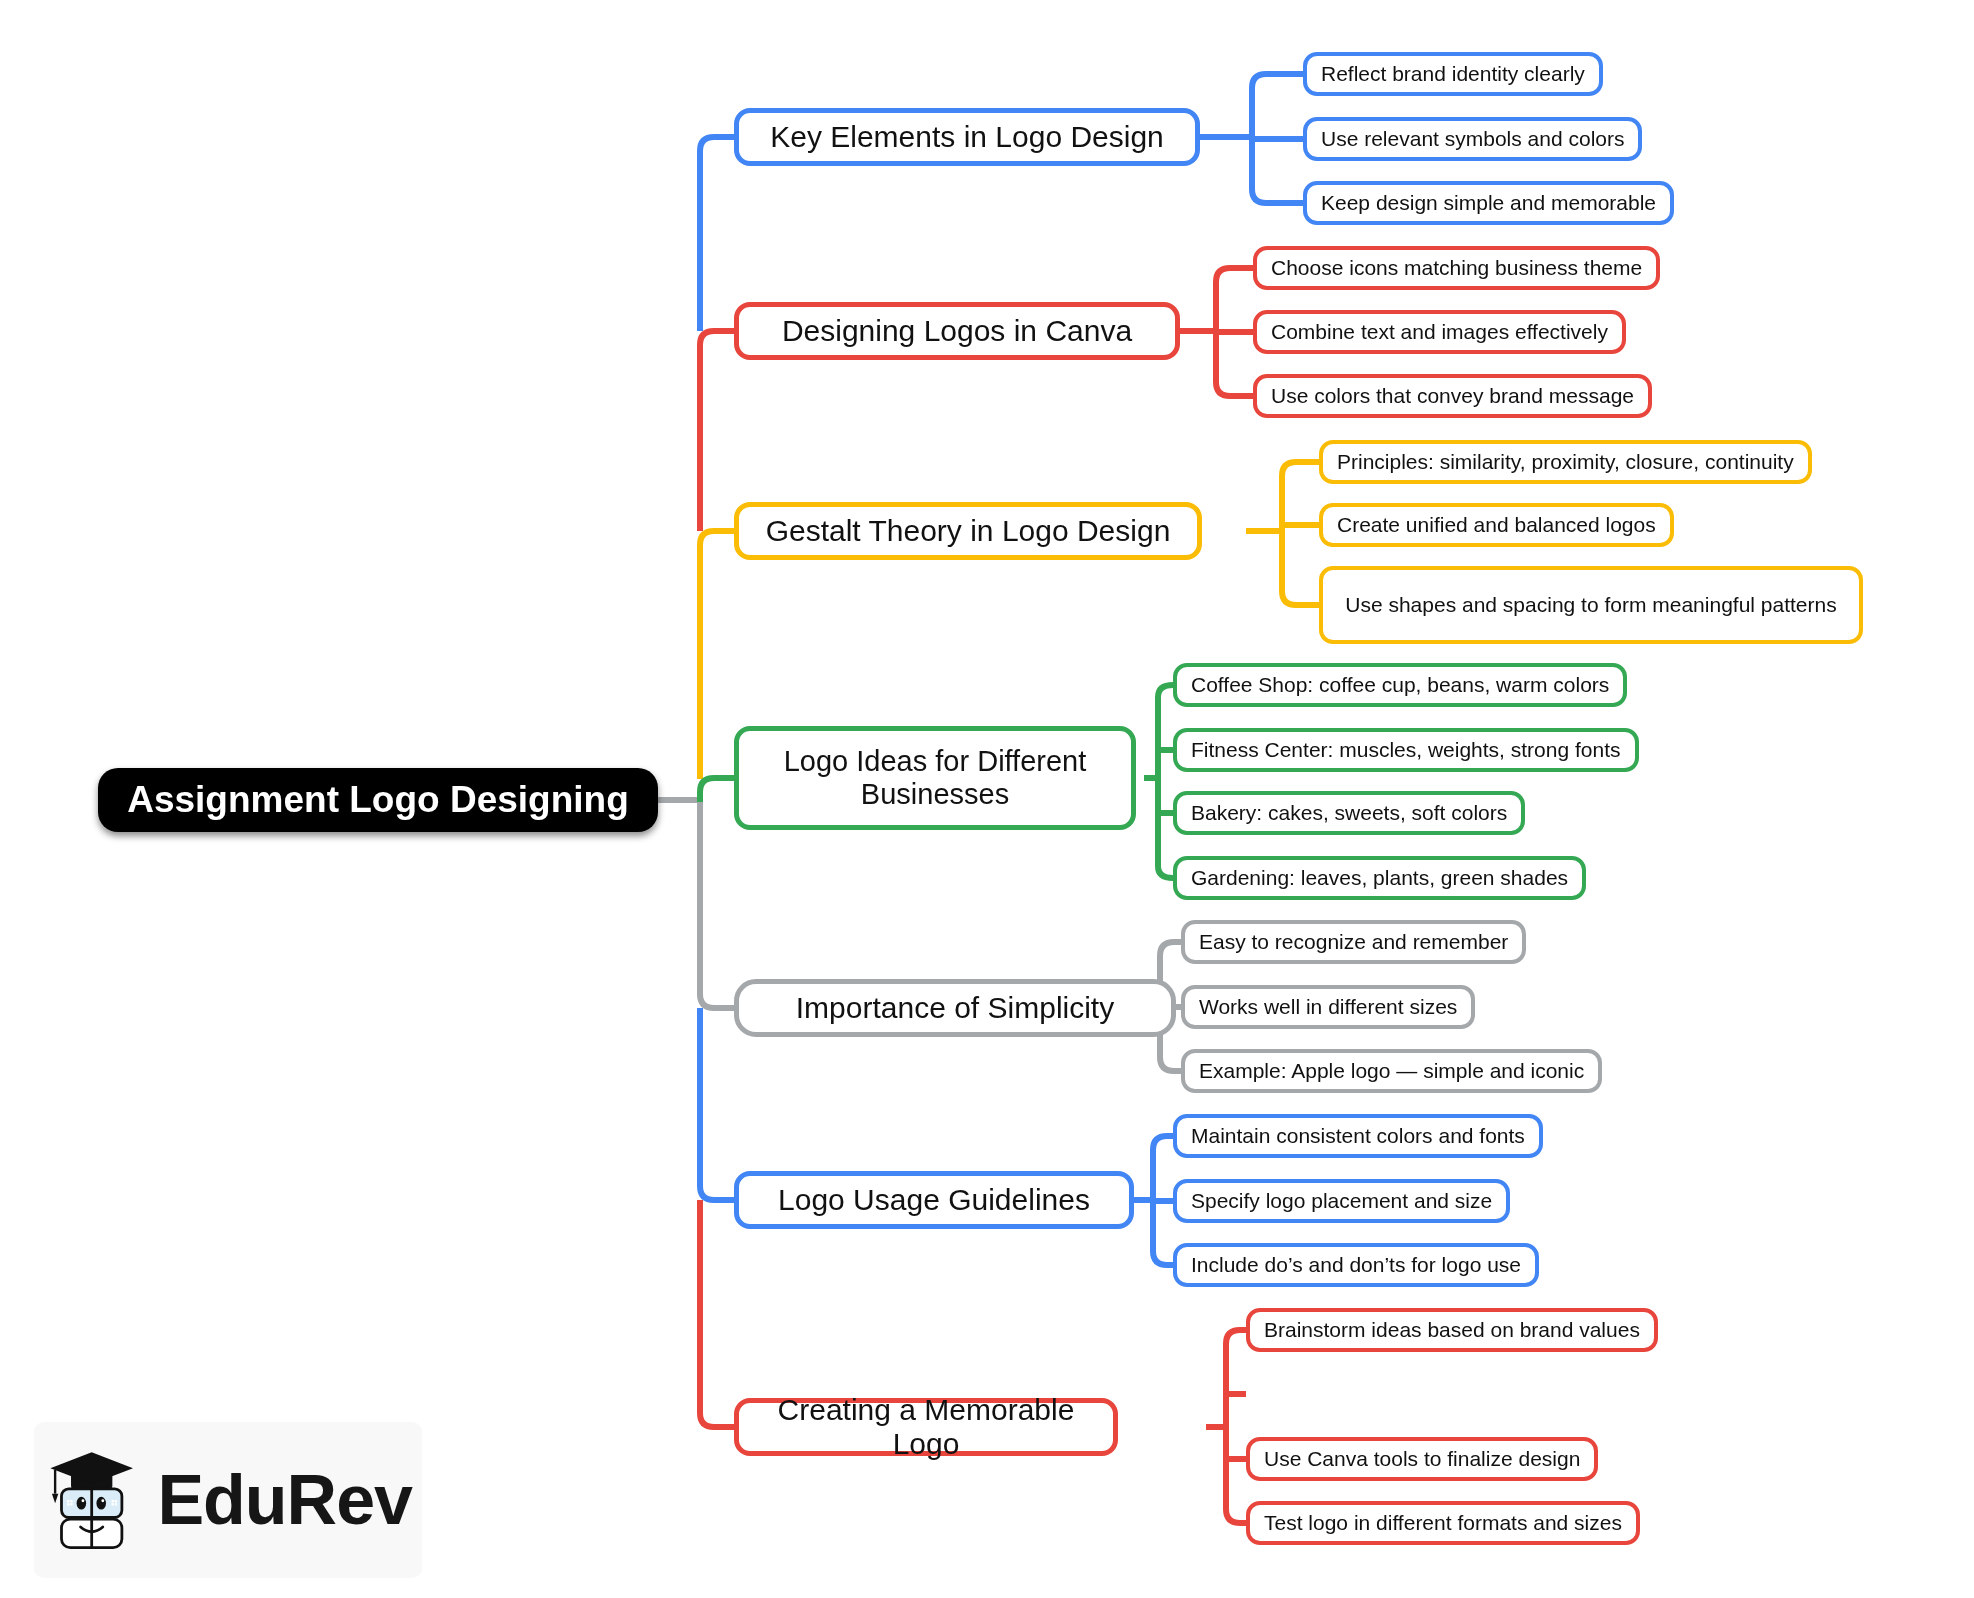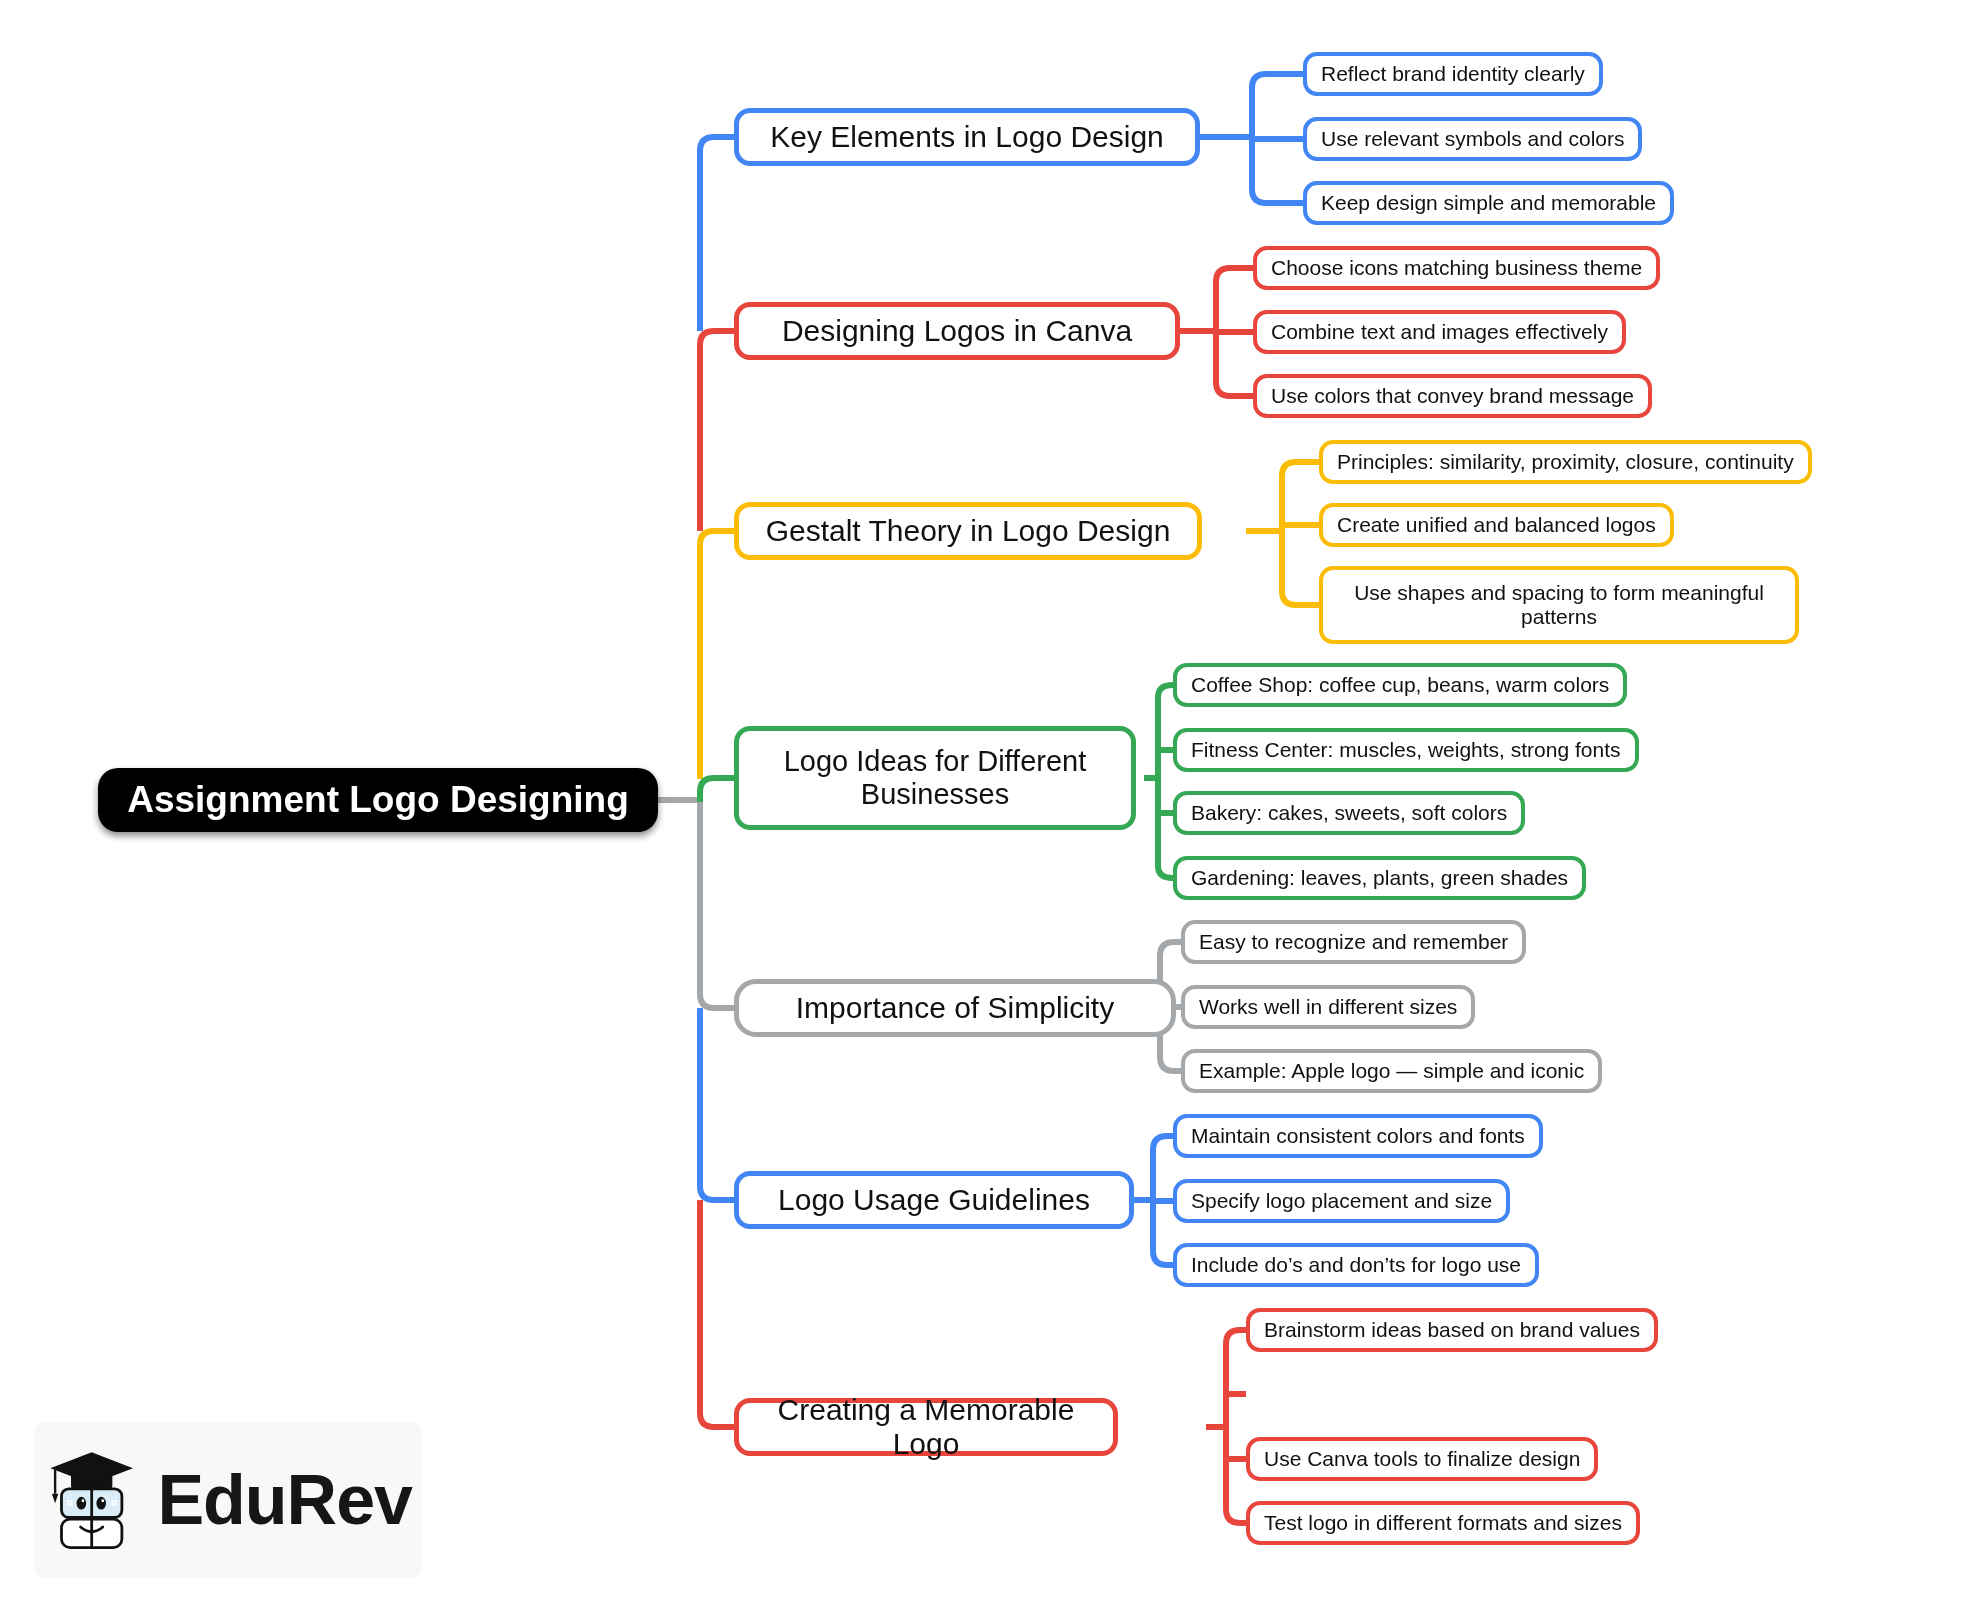--- a/index.html
+++ b/index.html
@@ -18,21 +18,21 @@
     background:#000;color:#fff;font-weight:bold;font-size:37px;border:none;
     border-radius:20px;width:560px;height:64px;
     box-shadow:0 4px 7px rgba(0,0,0,0.45);
   }
   .branch{height:58px;font-size:30px;padding:0 18px;}
   .branch.tall{height:104px;padding:0 12px;}
   .child{
     height:44px;font-size:21px;padding:15px 14px;border-width:4px;border-radius:14px;
     white-space:nowrap;
   }
-  .child.wrap2{white-space:normal;width:480px;height:78px;padding:0 10px;}
+  .child.wrap2{white-space:normal;width:544px;height:78px;padding:0 10px;}
   #edurev{
     position:absolute;left:34px;top:1422px;width:388px;height:156px;
     display:flex;align-items:center;gap:18px;background:#f8f8f8;border-radius:10px;
     padding:0 10px;box-sizing:border-box;
   }
   #edurev .wordmark{font-size:70px;font-weight:bold;color:#161616;letter-spacing:-1px;}
 </style>
 </head>
 <body>
 

